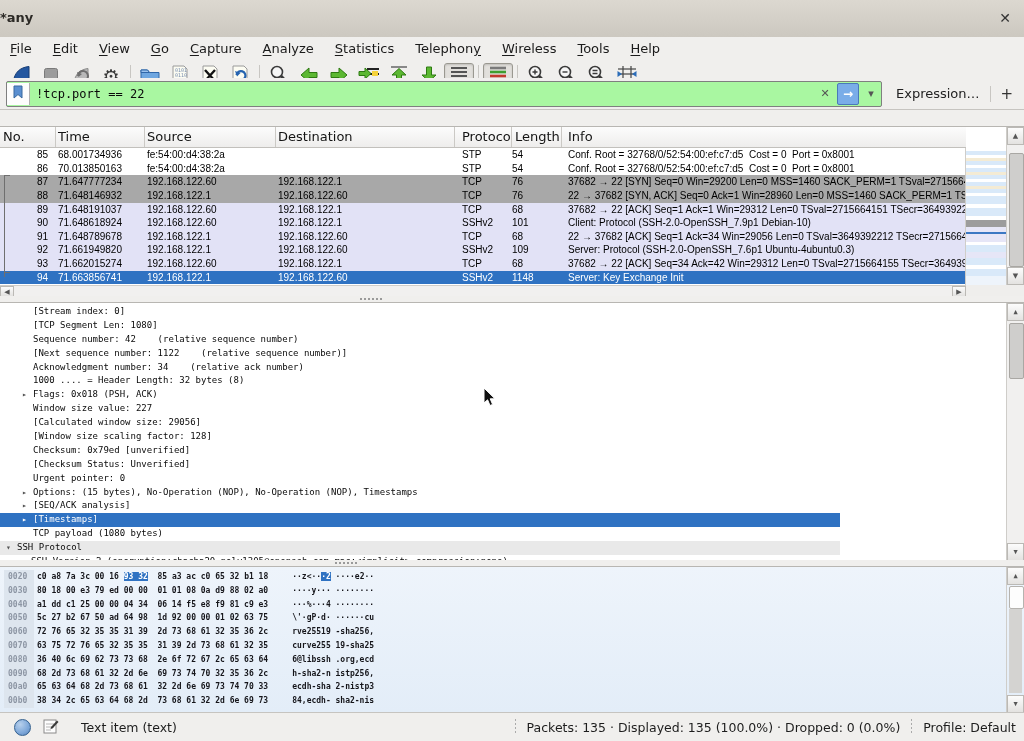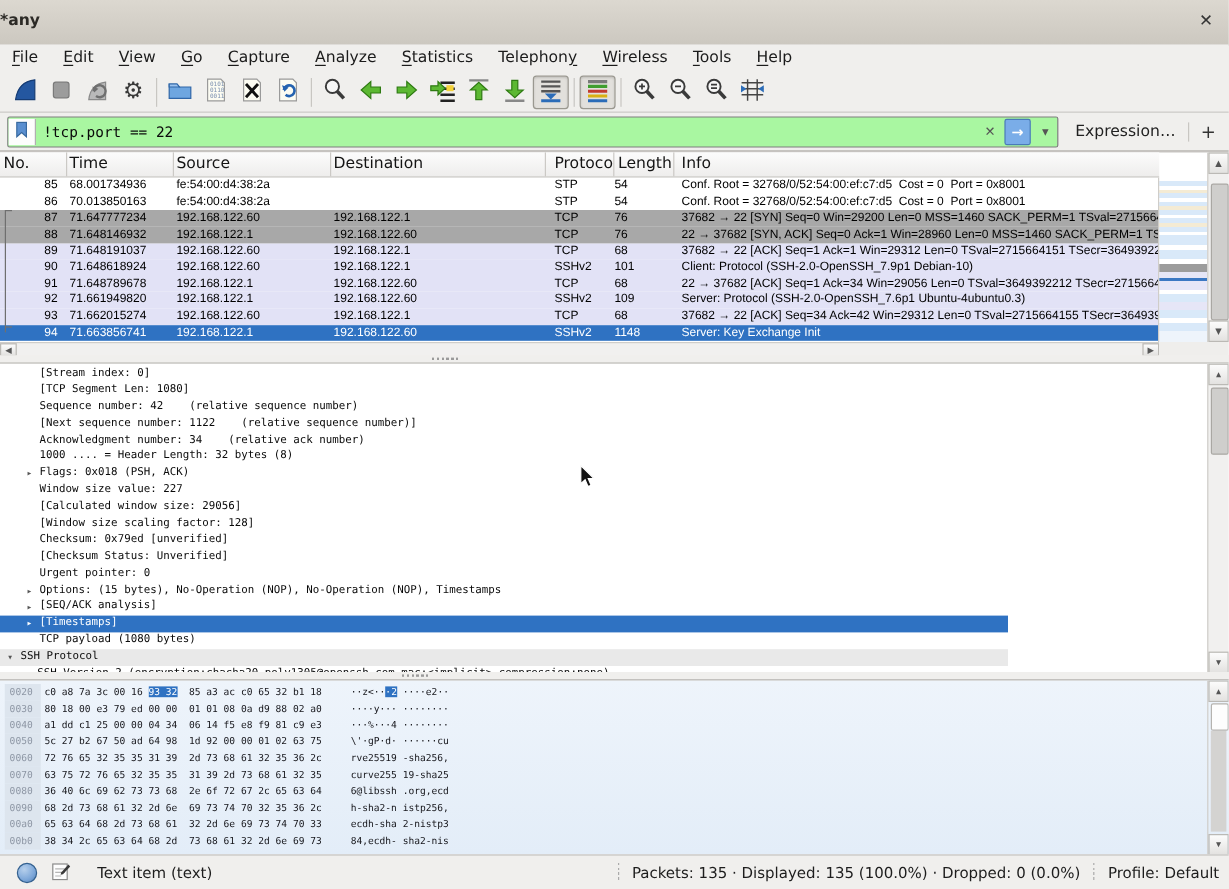--- a/index.html
+++ b/index.html
@@ -23,21 +23,21 @@
   
   #toolbar{left:0;top:60px;width:1024px;height:34px;background:#f0efed;
     border-bottom:1px solid #c6c4c0;display:flex;align-items:center;
     padding-left:6px;box-sizing:border-box;}
   .tbtn{width:30px;height:28px;display:flex;align-items:center;justify-content:center;flex:0 0 auto;}
   .tbtn.pressed{border:1px solid #9a9890;border-radius:3px;background:#e2e0dc;
     box-shadow:inset 0 1px 2px rgba(0,0,0,.15);width:28px;height:26px;}
   .tsep{width:1px;height:24px;background:#c8c6c2;margin:0 4px;flex:0 0 auto;}
   .gear-glyph{font-size:19px;color:#3a3a3a;line-height:19px;}
   
-  #filterbar{left:0;top:94px;width:1024px;height:32px;background:#f0efed;
+  #filterbar{left:0;top:78px;width:1024px;height:32px;background:#f0efed;
     border-bottom:1px solid #c6c4c0;display:flex;align-items:center;
     padding:0 8px 0 6px;box-sizing:border-box;}
   #filterbox{display:flex;align-items:center;height:24px;flex:0 0 874px;
     border:1px solid #7f7f7f;border-radius:2px;background:#a9f7a1;overflow:hidden;}
   #bookmark-btn{width:22px;height:22px;background:#fdfdfd;border-right:1px solid #b0b0b0;
     display:flex;align-items:center;justify-content:center;}
   #filter-input{flex:1;border:none;background:transparent;outline:none;
     font-family:"DejaVu Sans Mono",monospace;font-size:12px;color:#0a0a0a;padding:0 6px;}
   .fbtn{width:20px;height:20px;display:flex;align-items:center;justify-content:center;
     font-size:11px;color:#555;flex:0 0 auto;}
@@ -115,21 +115,21 @@
   .drow.sel{background:#2f72c2;color:#fff;} .drow.sel .arr{color:#fff;}
   .drow.band{background:#e9e9e9;}
   #details-vscroll{right:0;top:0;height:258px;position:absolute;}
   #details-vthumb{top:20px;height:54px;}
   
   #hexpane{left:0;top:566px;width:1024px;height:146px;
     background:linear-gradient(#eef4fb,#e3edf8);border-top:1px solid #b8b6b2;
     overflow:hidden;box-sizing:border-box;
     font-family:"DejaVu Sans Mono",monospace;font-size:8px;color:#15151a;}
   .hexrows{position:absolute;left:0;top:3px;width:1006px;}
-  .hexrow{height:13.8px;line-height:13.8px;white-space:pre;display:flex;}
+  .hexrow{height:13.8px;line-height:13.8px;white-space:pre;display:flex;font-weight:bold;}
   .hexrow .off{width:26px;flex:0 0 26px;margin-left:4px;padding-left:4px;
     color:#8d96a4;background:#dde5ee;}
   .hexrow .hx{margin-left:3px;}
   .hexrow .asc{margin-left:24px;}
   .hl{background:#2f72c2;color:#fff;}
   span.hl:empty{display:none;}
   #hex-vscroll{right:0;top:0;height:146px;position:absolute;}
   #hex-vthumb{top:19px;height:21px;background:#fdfdfd;border-color:#b5b3af;}
   #hex-track-gray{position:absolute;right:2px;top:42px;width:13px;height:84px;background:#d4d3d1;}
   

